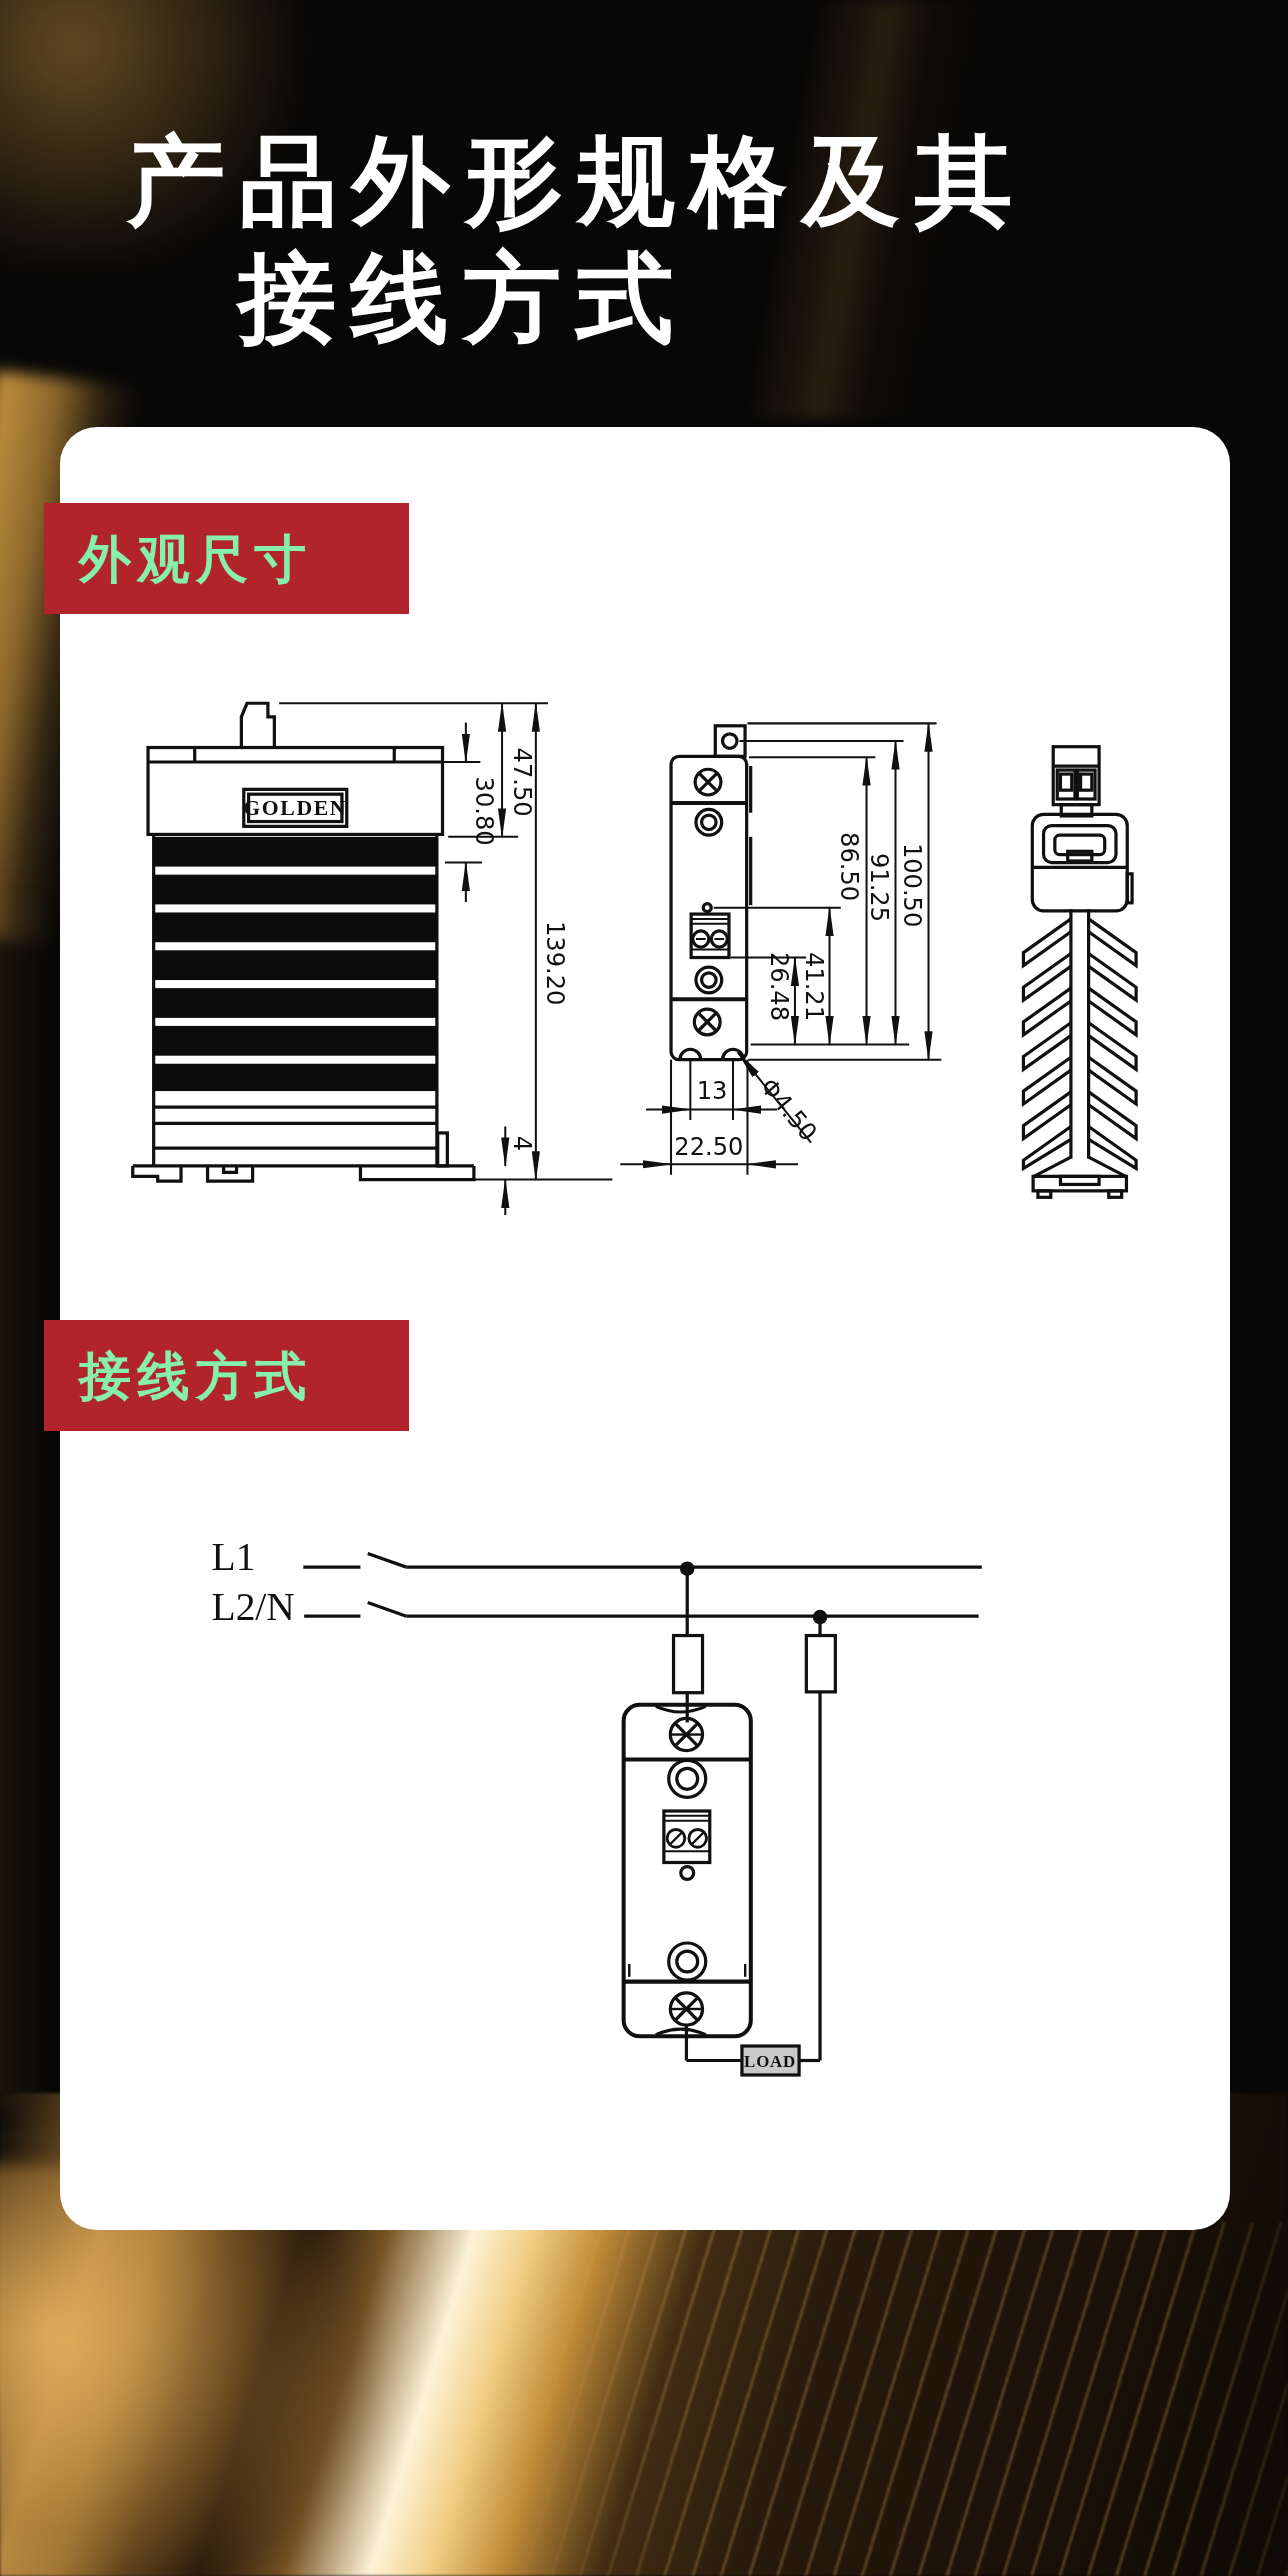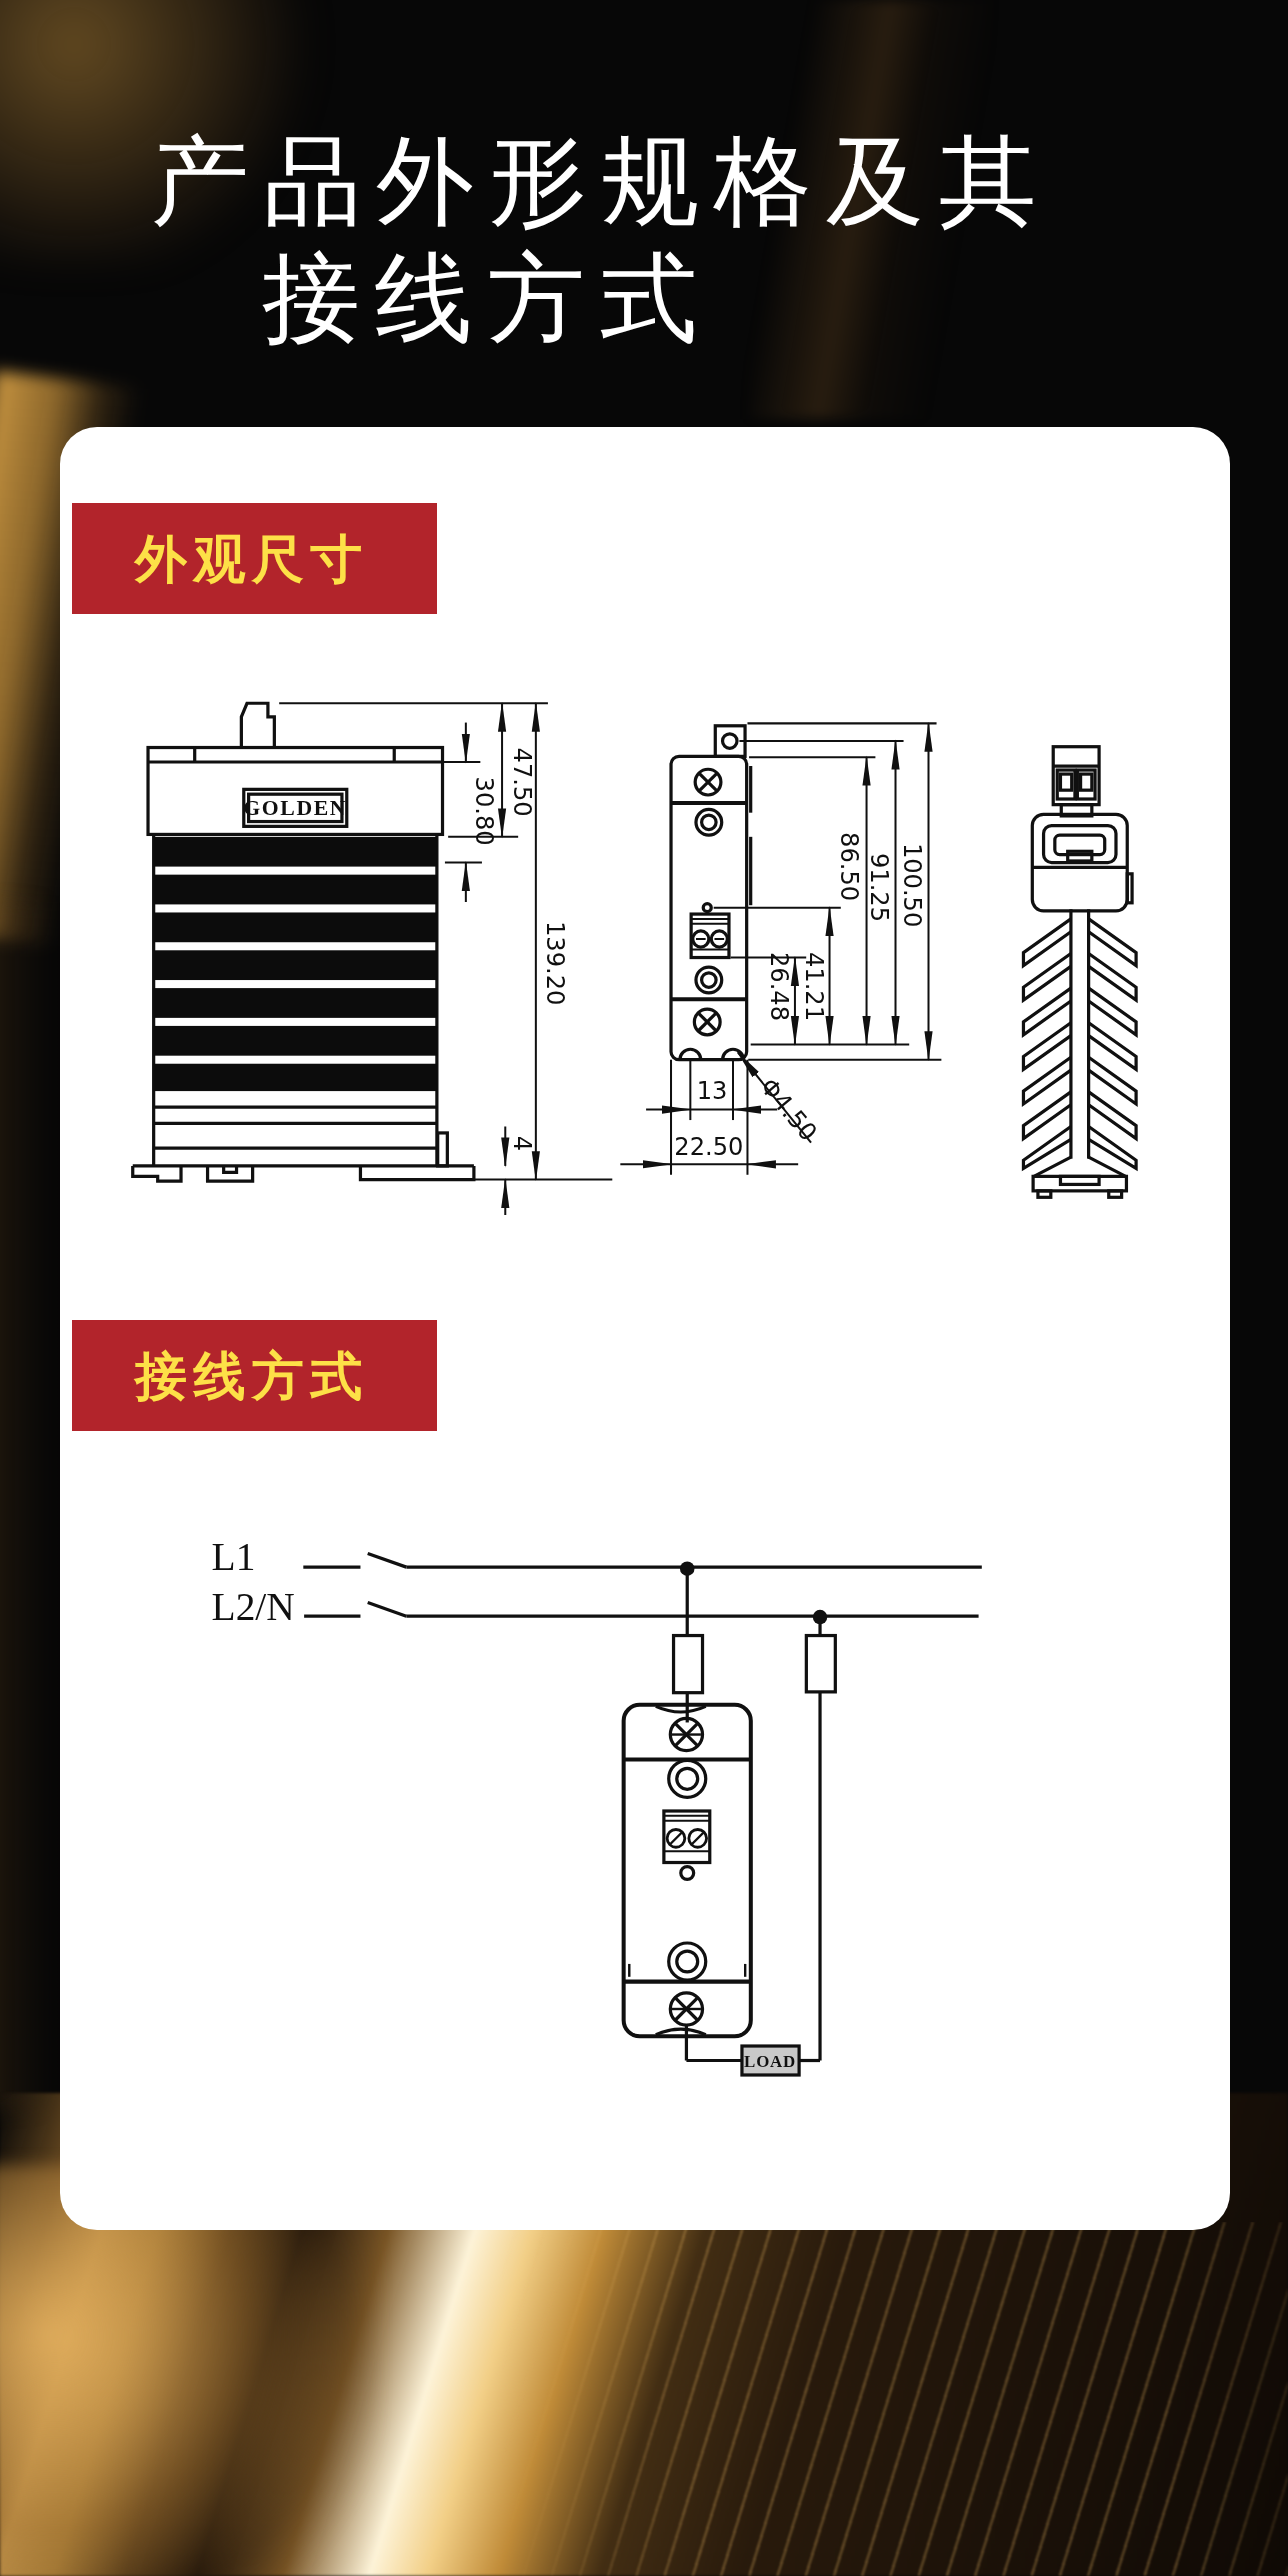--- a/index.html
+++ b/index.html
@@ -29,31 +29,31 @@
     filter:blur(1.6px);}
   .bottom-glow{left:-72px;top:2165px;width:451px;height:451px;
     background:radial-gradient(circle at 28% 38%, rgba(223,172,92,.95), rgba(150,105,45,.55) 45%, rgba(60,40,18,.2) 68%, transparent 80%);
     filter:blur(8px);}
   .hairlines{left:499px;top:2222px;width:789px;height:354px;opacity:.55;
     background:repeating-linear-gradient(107deg, transparent 0 17.7px, rgba(225,175,95,.65) 17.7px 20px, transparent 20px 27px);
     -webkit-mask-image:linear-gradient(90deg,transparent 0,black 25%,black 85%,rgba(0,0,0,.4));
     mask-image:linear-gradient(90deg,transparent 0,black 25%,black 85%,rgba(0,0,0,.4));
     filter:blur(0.8px);}
   
-  .title-line{position:absolute;color:#fff;font-weight:400;
+  .title-line{position:absolute;color:#fff;font-weight:700;
     font-family:"Liberation Serif","DejaVu Serif",serif;
-    font-size:98px;line-height:1.1;letter-spacing:14.5px;white-space:nowrap;margin-left:24px;}
+    font-size:98px;line-height:1.1;letter-spacing:14.5px;white-space:nowrap;}
   .t1{left:127px;top:129px;}
   .t2{left:238px;top:246px;}
   
   .card{position:absolute;left:60px;top:427px;width:1170px;height:1803px;
         background:#ffffff;border-radius:37px;}
-  .badge{position:absolute;left:72px;width:365px;height:111px;background:#b2242b;color:#fde047;
+  .badge{position:absolute;left:44px;width:365px;height:111px;background:#b2242b;color:#86efac;
          font-weight:900;font-size:52px;line-height:113px;letter-spacing:6.4px;
-         padding-left:63px;box-sizing:border-box;
+         padding-left:35px;box-sizing:border-box;
          font-family:"Liberation Sans",sans-serif;}
   .badge1{top:503px;}
   .badge2{top:1320px;}
   
   .drw{position:absolute;}
   svg text{font-family:"DejaVu Sans",sans-serif;fill:#101010;}
   .dimtxt{font-size:30px;}
   .brandtxt{font-family:"Liberation Serif","DejaVu Serif",serif;font-weight:bold;font-size:27px;letter-spacing:2px;}
   .wiretxt{font-family:"Liberation Serif","DejaVu Serif",serif;font-size:49px;}
   .loadtxt{font-family:"Liberation Serif","DejaVu Serif",serif;font-size:21px;font-weight:bold;letter-spacing:1px;}

